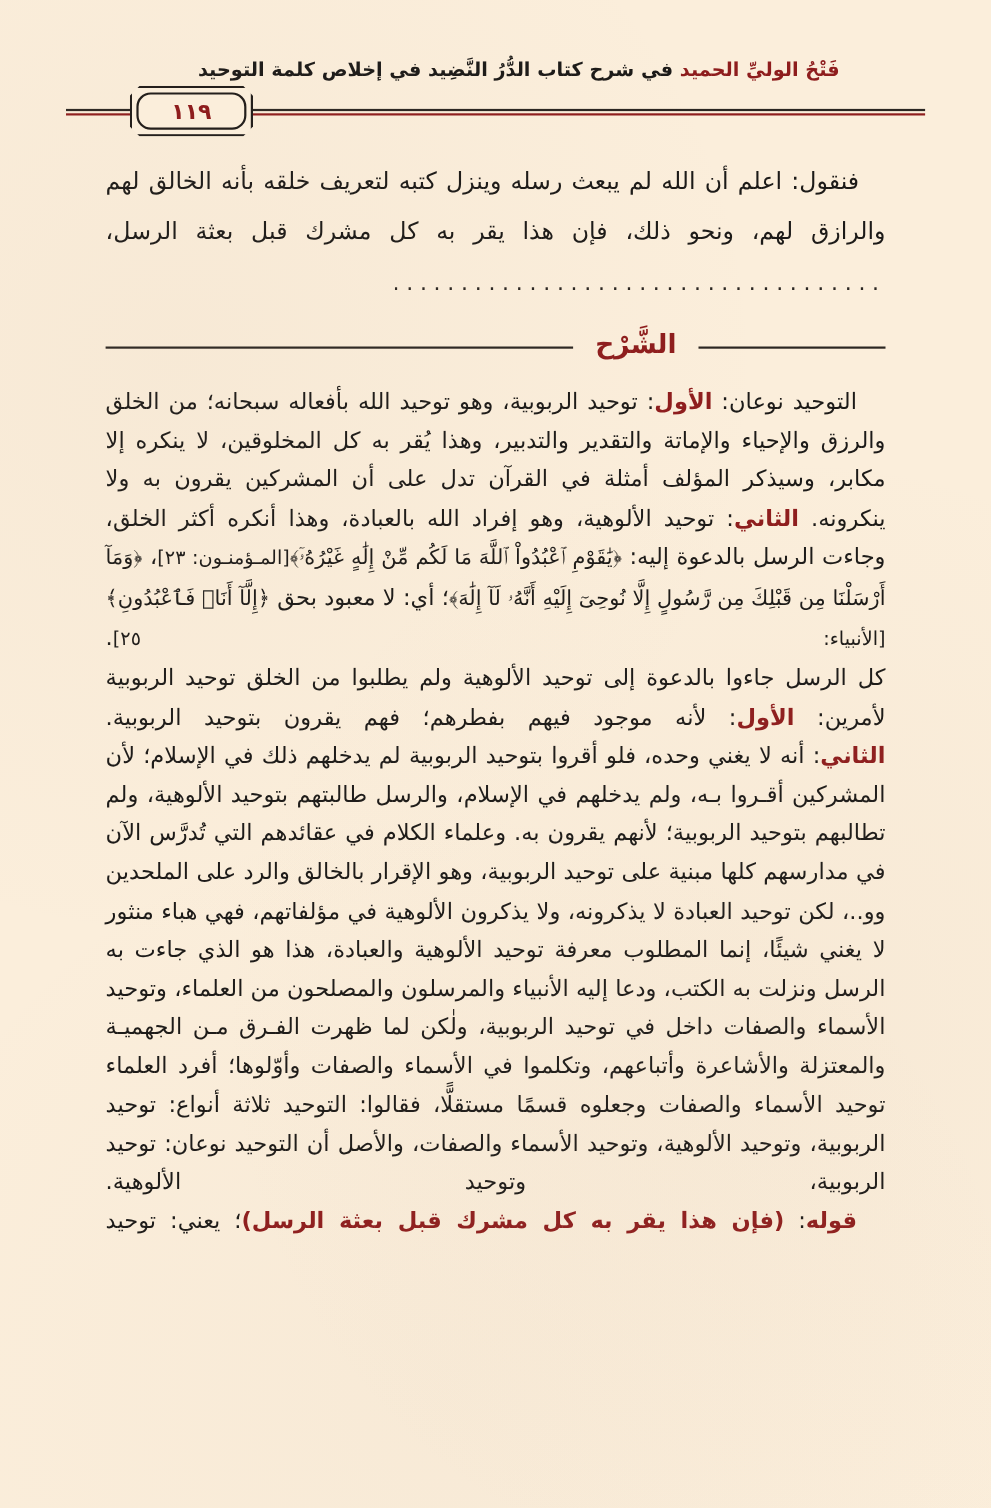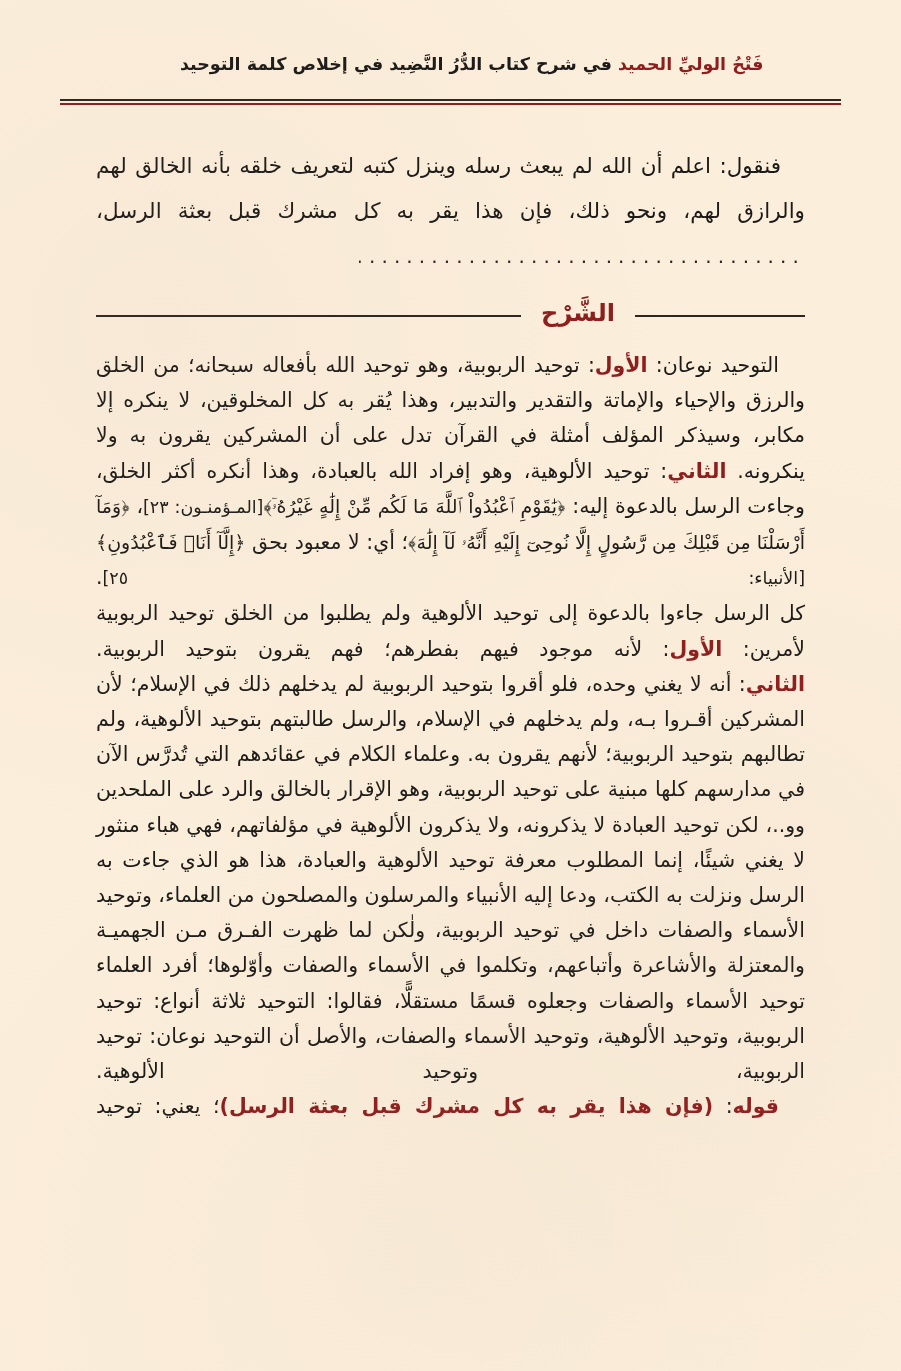--- a/index.html
+++ b/index.html
@@ -226,20 +226,25 @@
 
   <div class="header-zone">
 
     <div class="running-title"><span class="accent">فَتْحُ الوليِّ الحميد</span><span> في شرح كتاب الدُّرُ النَّضِيد في إخلاص كلمة التوحيد</span></div>
 
     <div class="rule-stack">
       <div class="line-dark"></div>
       <div class="line-red"></div>
     </div>
 
+    <div class="folio">
+      <div class="frame-outer"></div>
+      <div class="frame-inner"></div>
+      <div class="folio-num">١١٩</div>
+    </div>
   </div>
 
   <div class="matn"><span class="lead"></span><span>فنقول: اعلم أن الله لم يبعث رسله وينزل كتبه لتعريف خلقه بأنه الخالق لهم والرازق لهم، ونحو ذلك، فإن هذا يقر به كل مشرك قبل بعثة الرسل،</span></div>
   <div class="dotleader">............................................</div>
 
   <div class="sharh-bar">
     <div class="rule short"></div>
     <div class="sharh-label">الشَّرْح</div>
     <div class="rule"></div>
   </div>

